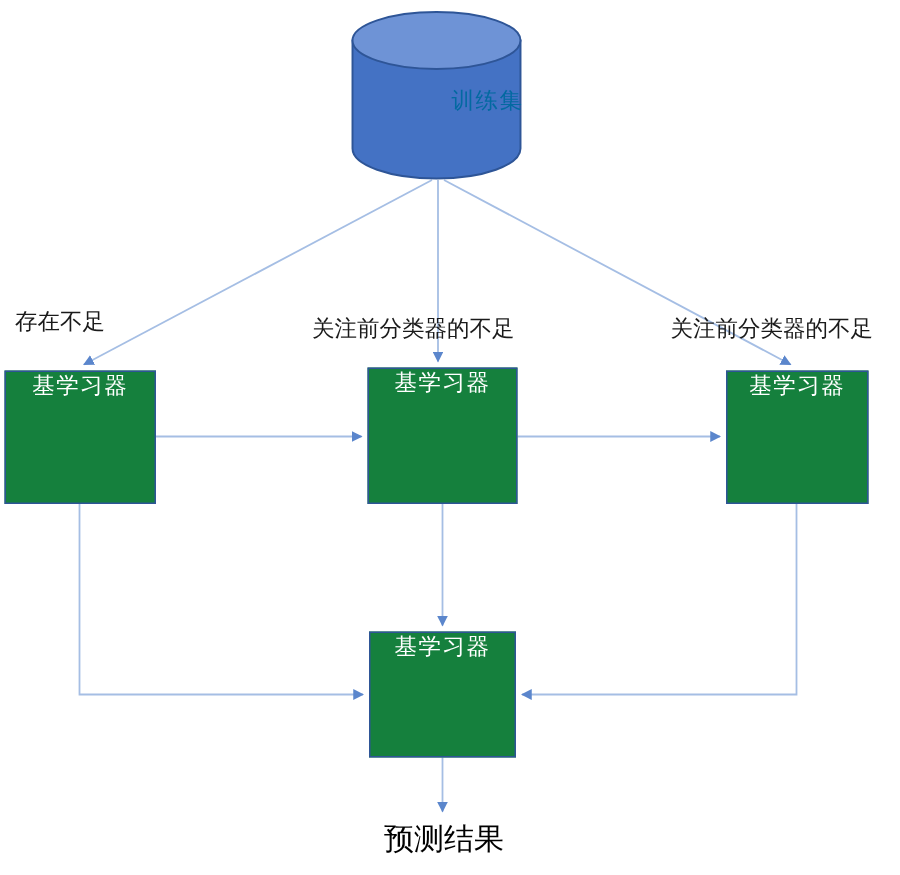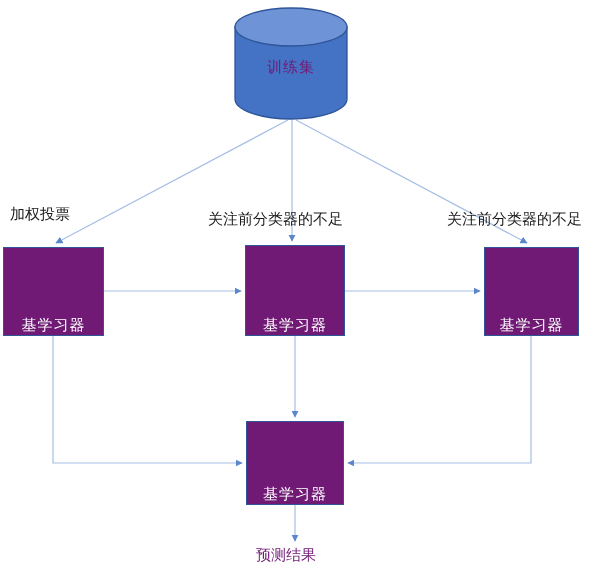--- a/index.html
+++ b/index.html
@@ -17,56 +17,56 @@
   }
   #edges {
     position: absolute;
     left: 0;
     top: 0;
     width: 600px;
     height: 583px;
   }
   .node-box {
     position: absolute;
-    background: #701a75;
+    background: #15803d;
     border: 1px solid #2E5597;
     box-sizing: border-box;
     display: flex;
-    align-items: flex-end;
+    align-items: flex-start;
     justify-content: center;
     color: #ffffff;
     font-size: 15px;
     letter-spacing: 1px;
     z-index: 3;
   }
   .cylinder {
     position: absolute;
     z-index: 3;
   }
   .cyl-label {
     position: absolute;
     width: 100%;
     top: 52px;
-    text-align: center;
-    color: #701a75;
+    text-align: right;
+    color: #0369a1;
     font-size: 15px;
     letter-spacing: 1px;
     pointer-events: none;
   }
   .edge-label {
     position: absolute;
     color: #1a1a1a;
     font-size: 15px;
     white-space: nowrap;
     z-index: 4;
   }
   .out-label {
     position: absolute;
-    color: #701a75;
-    font-size: 15px;
+    color: #000000;
+    font-size: 20px;
     white-space: nowrap;
     z-index: 4;
   }
 </style>
 </head>
 <body>
 
 <div id="canvas">
 
   <svg id="edges" viewBox="0 0 600 583" xmlns="http://www.w3.org/2000/svg">
@@ -112,21 +112,21 @@
   </div>
 
   <div class="node-box" style="left:484px; top:247px; width:95px; height:89px;">
     <span>基学习器</span>
   </div>
 
   <div class="node-box" style="left:246px; top:421px; width:98px; height:84px;">
     <span>基学习器</span>
   </div>
 
-  <div class="edge-label" style="left:10px; top:205px;">加权投票</div>
+  <div class="edge-label" style="left:10px; top:205px;">存在不足</div>
 
   <div class="edge-label" style="left:208px; top:210px;">关注前分类器的不足</div>
 
   <div class="edge-label" style="left:447px; top:210px;">关注前分类器的不足</div>
 
   <div class="out-label" style="left:256px; top:546px;">预测结果</div>
 
 </div>
 
 </body></html>

